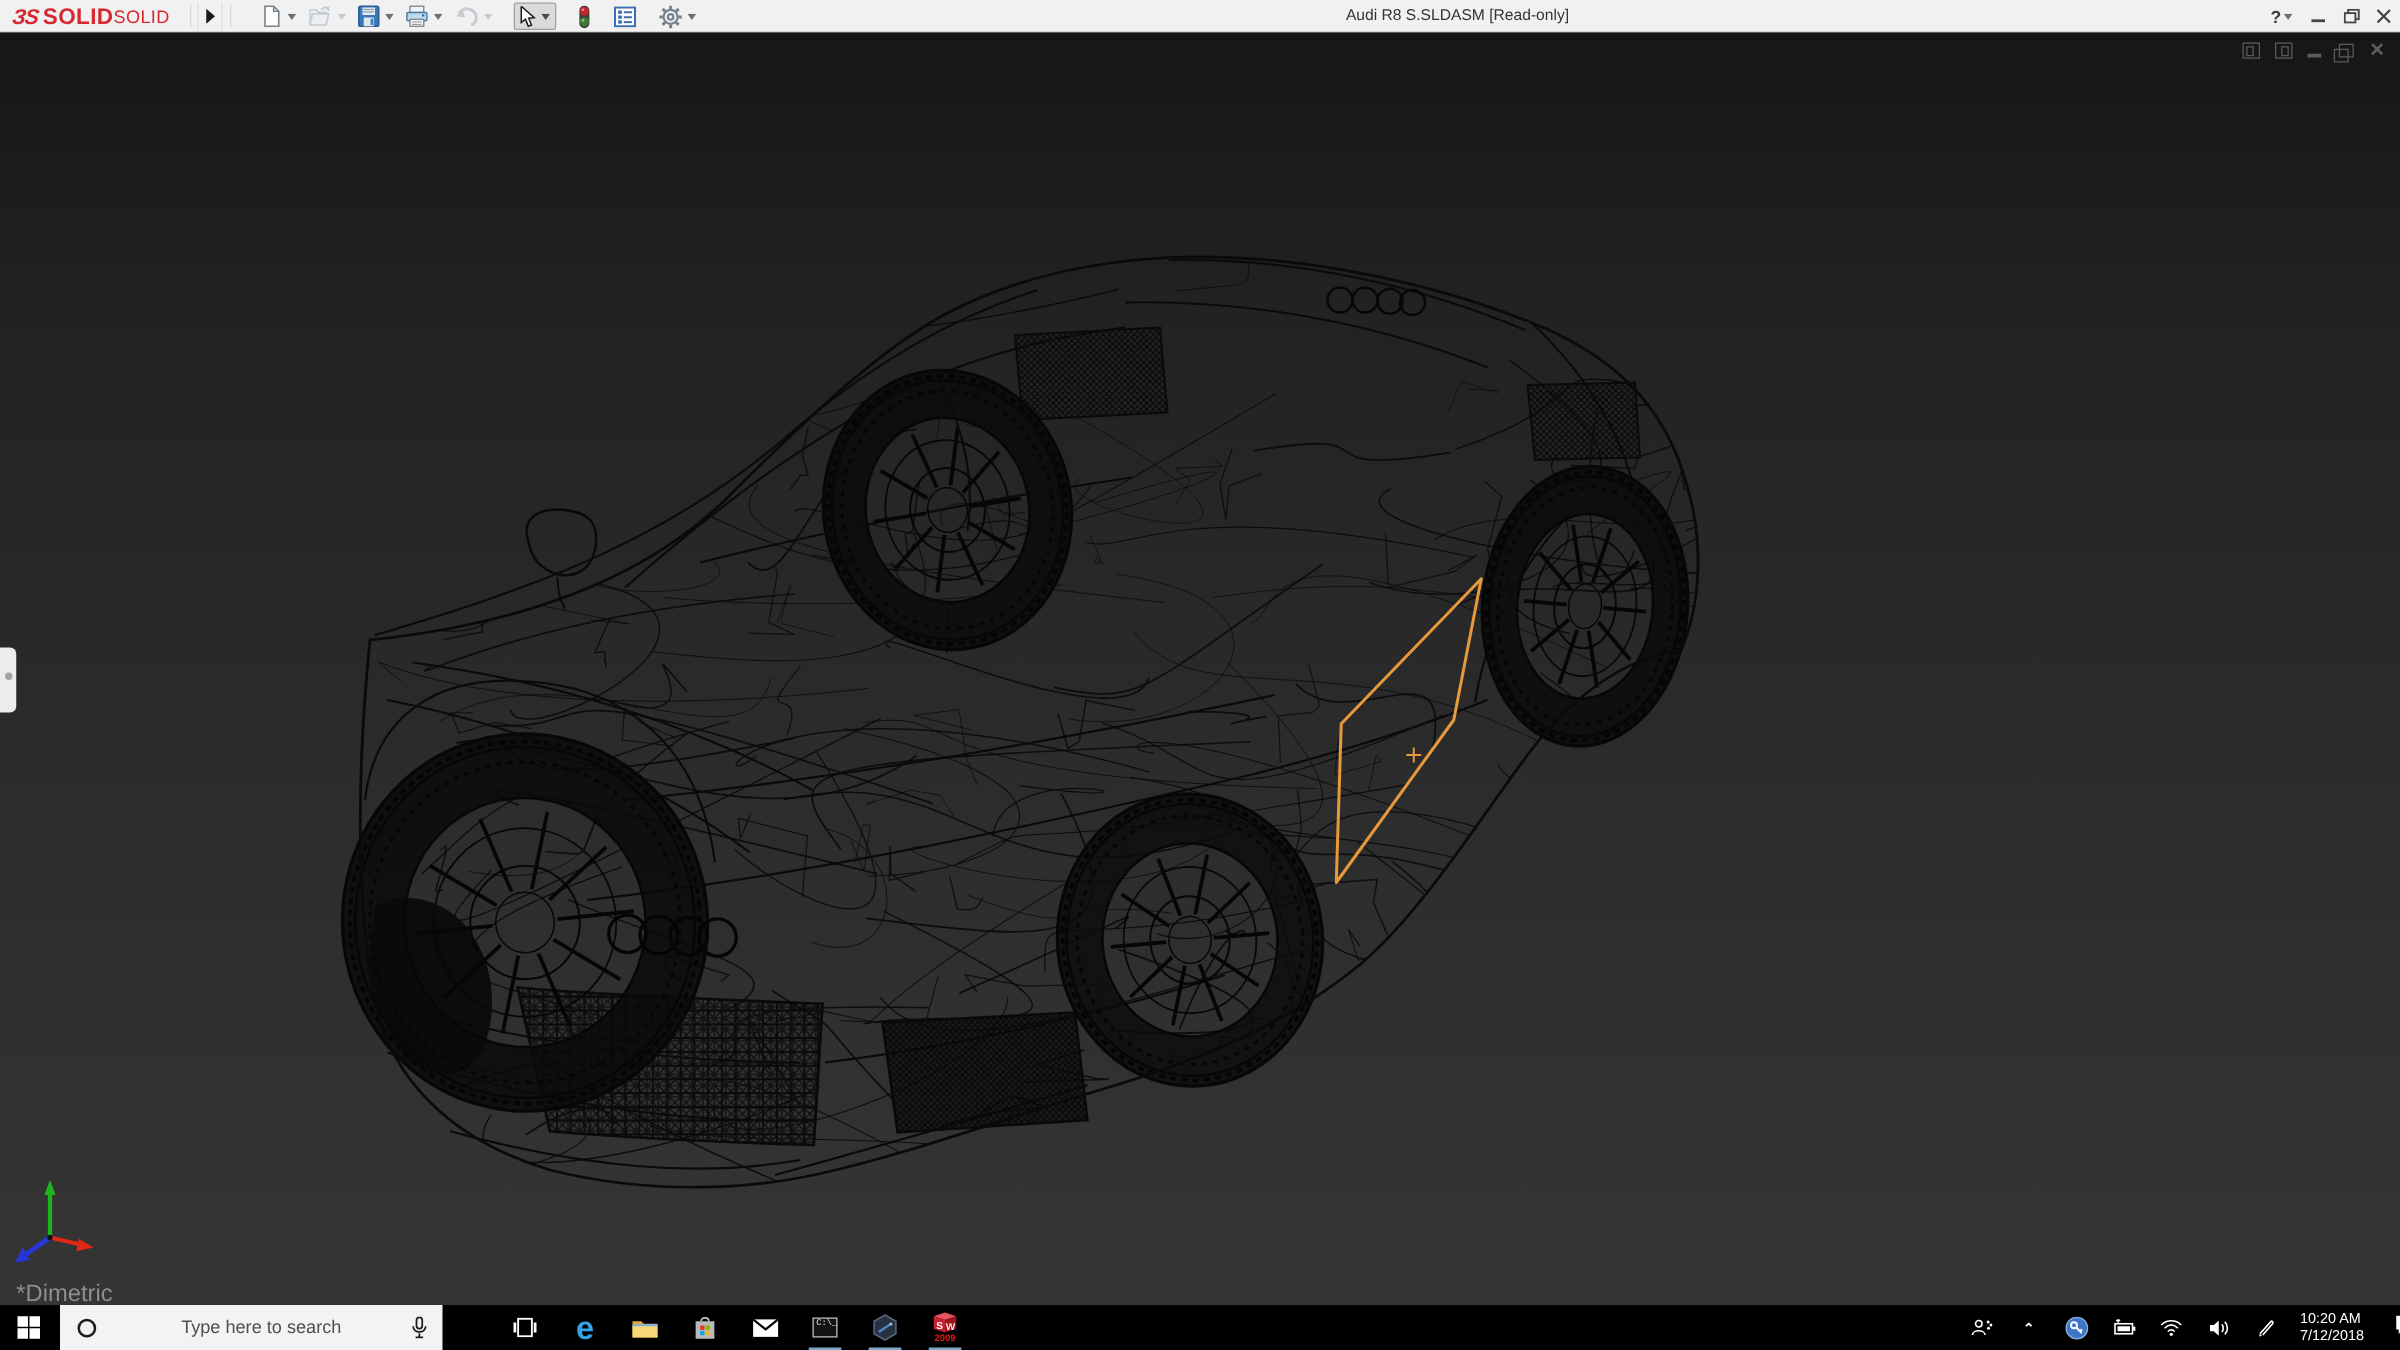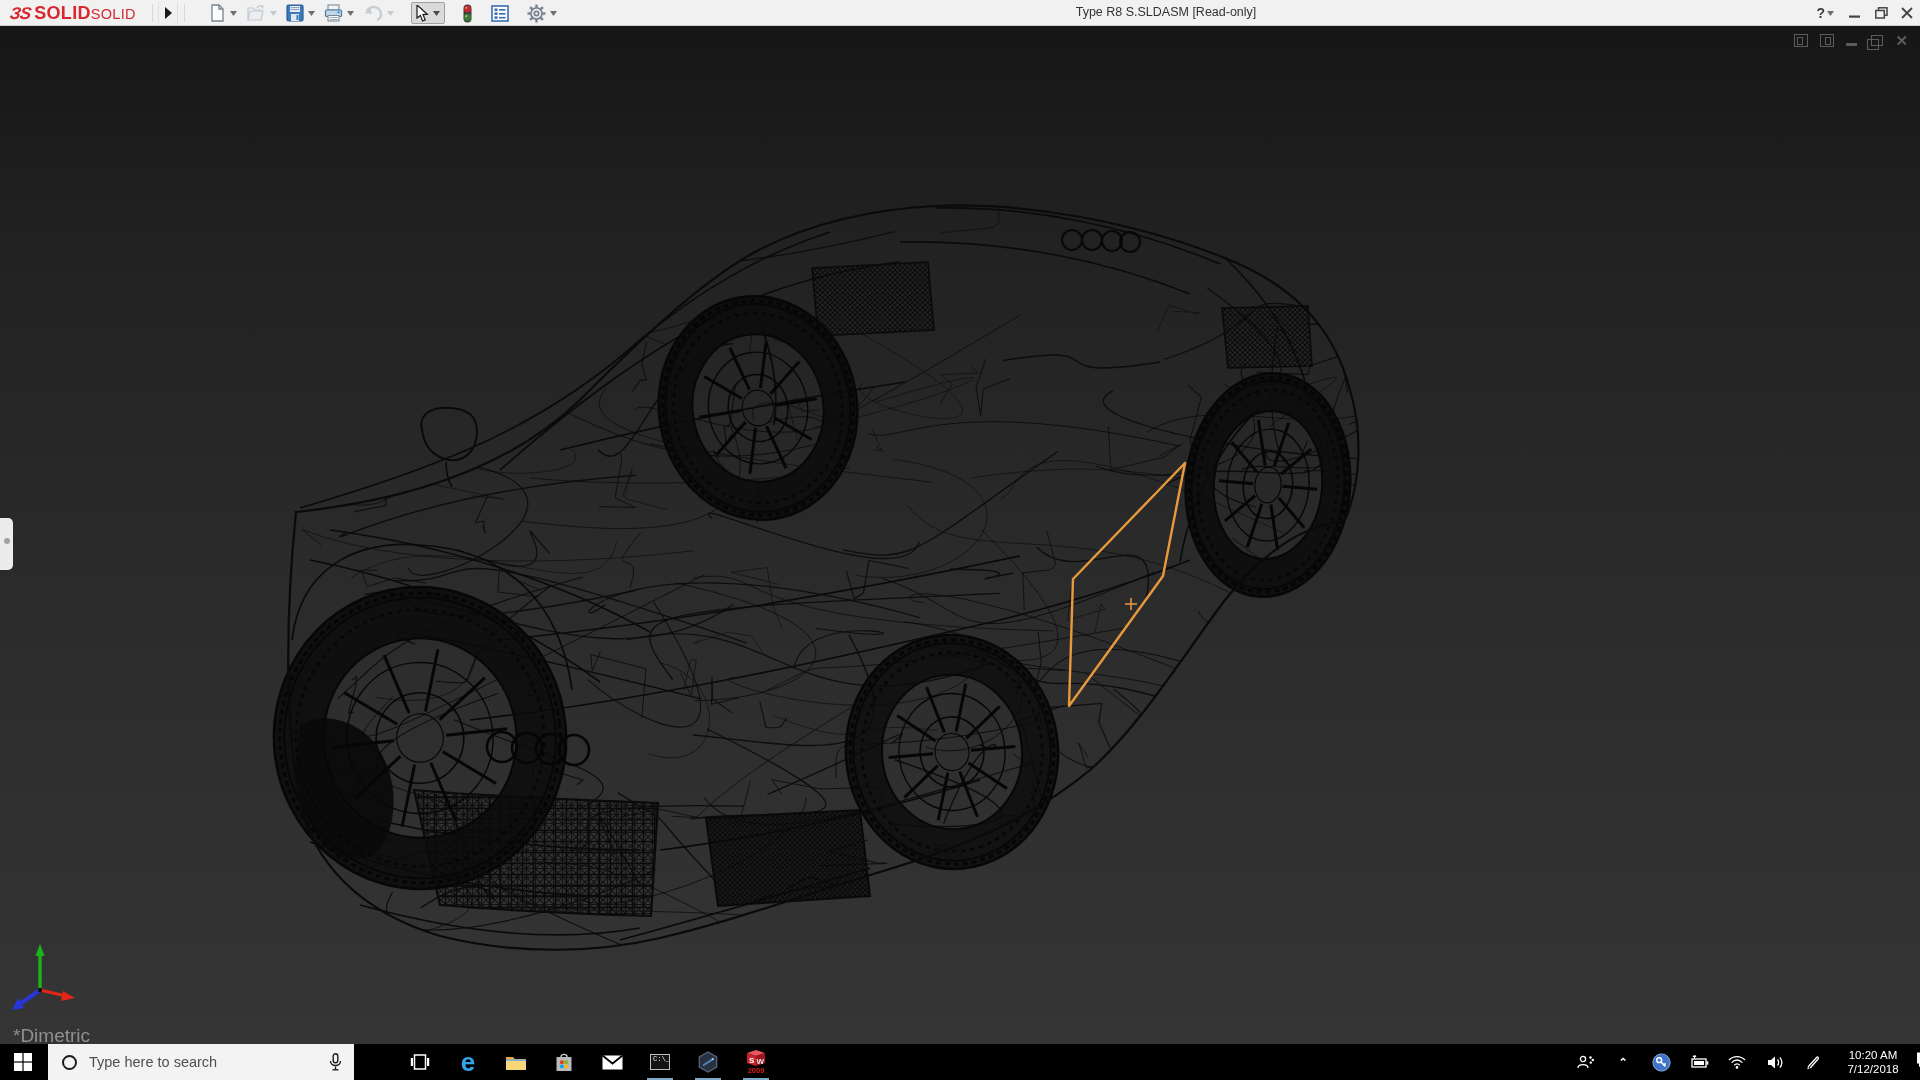--- a/index.html
+++ b/index.html
@@ -51,40 +51,40 @@
               background:#ececec; border-radius:0 5px 5px 0; }
   .left-tab .dot { position:absolute; left:3.5px; top:20px; width:6px; height:6px;
                    border-radius:50%; background:#a2a2a2; }
   .orient-label { position:absolute; left:13px; bottom:-3px; font-size:19px; color:#8f8f8f; }
 
   
   .taskbar { position:absolute; left:0; top:1044px; width:1920px; height:36px; background:#000; }
   .start { position:absolute; left:10px; top:8px; width:26px; height:20px;
            display:flex; align-items:center; justify-content:center; }
   .search { position:absolute; left:48px; top:0; width:306px; height:36px; background:#f3f3f3;
-            display:flex; align-items:center; }
+            display:flex; align-items:center;text-align:center; }
   .search .ring { width:15px; height:15px; border:2px solid #1d1d1d; border-radius:50%;
                   margin-left:14px; }
   .search .ph { margin-left:12px; font-size:14.5px; color:#4f4f4f; flex:1; }
   .search .mic { margin-right:12px; }
   .apps { position:absolute; left:396px; top:0; height:36px; display:flex; }
   .app { width:48px; height:36px; position:relative; display:flex; align-items:center;
          justify-content:center; }
   .app .underline { position:absolute; bottom:0; left:11px; width:26px; height:2px;
                     background:#7ea9c9; }
   .edge-e { color:#35a3e8; font-size:26px; font-weight:bold; line-height:26px; }
   .cmd-box { width:20px; height:16px; background:#141414; border:1px solid #c0c0c0;
              font-family:"Liberation Mono", monospace; font-size:7px; color:#eee;
              padding-left:2px; line-height:9px; }
   .sw-app { display:flex; flex-direction:column; align-items:center; line-height:1; }
   .sw-app .yr { color:#e21d1d; font-size:7.5px; font-weight:bold; margin-top:1px; }
   .tray { position:absolute; left:1566px; top:0; height:36px; display:flex; align-items:center; }
   .tray .ticon { width:38px; display:flex; align-items:center; justify-content:center; }
   .chev { color:#fff; font-size:11px; font-weight:bold; }
-  .clock { position:absolute; left:1840px; top:4px; width:66px; text-align:center;
+  .clock { position:absolute; left:1840px; top:4px; width:66px; text-align:left;
            color:#fff; font-size:11.5px; line-height:14px; }
   .action { position:absolute; left:1915px; top:7px; }
 </style>
 </head>
 <body>
 
 <div id="app">
 
   <div class="titlebar">
     <div class="brand">
@@ -213,21 +213,21 @@
             <line x1="3.1" y1="15.9" x2="5.2" y2="13.8"></line>
               <line x1="13.8" y1="5.2" x2="15.9" y2="3.1"></line>
           </g>
         </svg>
         <svg class="caret" width="7" height="5" viewBox="0 0 7 5">
             <path d="M0,0 L7,0 L3.5,5 Z" fill="#6e6e6e"></path>
           </svg>
       </div>
     </div>
 
-    <span class="win-title">Type R8 S.SLDASM [Read-only]</span>
+    <span class="win-title">Audi R8 S.SLDASM [Read-only]</span>
 
     <div class="win-ctrls">
       <span class="help">?</span>
       <svg class="caret" width="7" height="5" viewBox="0 0 7 5" style="margin-right:8px">
           <path d="M0,0 L7,0 L3.5,5 Z" fill="#6e6e6e"></path>
         </svg>
       <span class="wc">
         <svg width="12" height="12" viewBox="0 0 12 12">
             <rect x="0" y="8.5" width="11" height="2.2" fill="#444"></rect>
           </svg>

